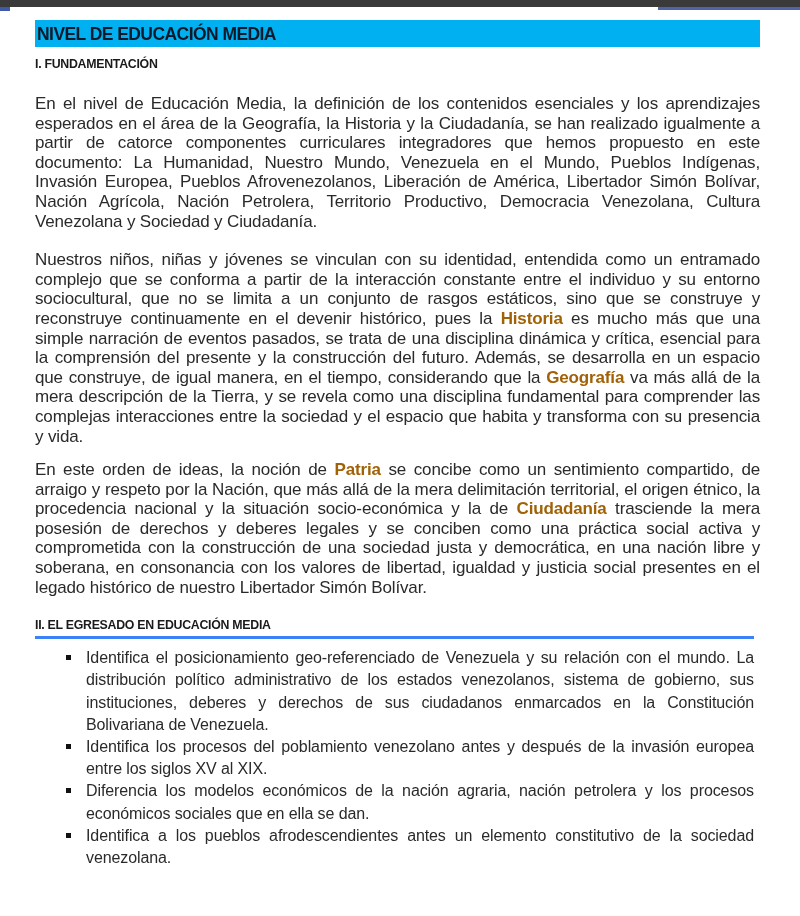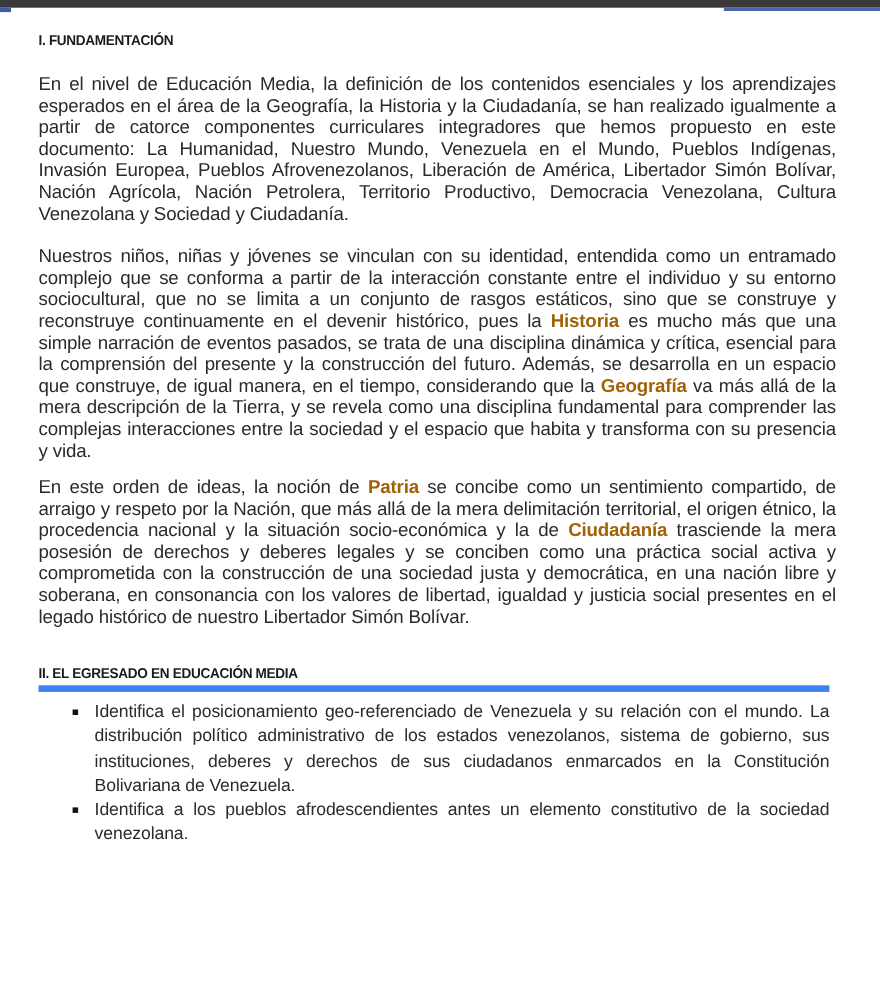--- a/index.html
+++ b/index.html
@@ -71,23 +71,23 @@
       line-height: 19.6px;
       text-align: justify;
       color: #2a2a2a;
       letter-spacing: -0.15px;
     }
     .para b { color: #a16207; }
     .p1 { margin-top: 23px; }
     .p2 { margin-top: 19px; }
     .p3 { margin-top: 14px; }
     .heading2-wrap {
-      margin-top: 34px;
+      margin-top: 20px;
       width: 719px;
-      border-bottom: 6px solid #3b82f6;
+      border-bottom: 3px solid #3b82f6;
       padding-bottom: 4px;
     }
     .heading2-wrap .section-heading { margin-top: 0; }
     .bullets {
       list-style: none;
       margin-top: 8px;
       margin-left: 31px;
       width: 688px;
     }
     .bullets li {
@@ -111,29 +111,34 @@
   </style>
 </head>
 <body>
 
 <div class="top-bar"></div>
 <div class="top-left-accent"></div>
 <div class="top-right-accent"></div>
 
 <div class="page">
 
+  <div class="title-band">
+    <h1>NIVEL DE EDUCACIÓN MEDIA</h1>
+  </div>
 
   <div class="section-heading">I. FUNDAMENTACIÓN</div>
 
   <p class="para p1"><span>En el nivel de Educación Media, la definición de los contenidos esenciales y los aprendizajes esperados en el área de la Geografía, la Historia y la Ciudadanía, se han realizado igualmente a partir de catorce componentes curriculares integradores que hemos propuesto en este documento: La Humanidad, Nuestro Mundo, Venezuela en el Mundo, Pueblos Indígenas, Invasión Europea, Pueblos Afrovenezolanos, Liberación de América, Libertador Simón Bolívar, Nación Agrícola, Nación Petrolera, Territorio Productivo, Democracia Venezolana, Cultura Venezolana y Sociedad y Ciudadanía.</span></p>
   <p class="para p2"><span>Nuestros niños, niñas y jóvenes se vinculan con su identidad, entendida como un entramado complejo que se conforma a partir de la interacción constante entre el individuo y su entorno sociocultural, que no se limita a un conjunto de rasgos estáticos, sino que se construye y reconstruye continuamente en el devenir histórico, pues la </span><b>Historia</b><span> es mucho más que una simple narración de eventos pasados, se trata de una disciplina dinámica y crítica, esencial para la comprensión del presente y la construcción del futuro. Además, se desarrolla en un espacio que construye, de igual manera, en el tiempo, considerando que la </span><b>Geografía</b><span> va más allá de la mera descripción de la Tierra, y se revela como una disciplina fundamental para comprender las complejas interacciones entre la sociedad y el espacio que habita y transforma con su presencia y vida.</span></p>
   <p class="para p3"><span>En este orden de ideas, la noción de </span><b>Patria</b><span> se concibe como un sentimiento compartido, de arraigo y respeto por la Nación, que más allá de la mera delimitación territorial, el origen étnico, la procedencia nacional y la situación socio-económica y la de </span><b>Ciudadanía</b><span> trasciende la mera posesión de derechos y deberes legales y se conciben como una práctica social activa y comprometida con la construcción de una sociedad justa y democrática, en una nación libre y soberana, en consonancia con los valores de libertad, igualdad y justicia social presentes en el legado histórico de nuestro Libertador Simón Bolívar.</span></p>
 
   <div class="heading2-wrap">
     <div class="section-heading">II. EL EGRESADO EN EDUCACIÓN MEDIA</div>
   </div>
 
   <ul class="bullets">
     <li><span class="bullet-mark"></span><span>Identifica el posicionamiento geo-referenciado de Venezuela y su relación con el mundo. La distribución político administrativo de los estados venezolanos, sistema de gobierno, sus instituciones, deberes y derechos de sus ciudadanos enmarcados en la Constitución Bolivariana de Venezuela.</span></li>
+    <li><span class="bullet-mark"></span><span>Identifica los procesos del poblamiento venezolano antes y después de la invasión europea entre los siglos XV al XIX.</span></li>
+    <li><span class="bullet-mark"></span><span>Diferencia los modelos económicos de la nación agraria, nación petrolera y los procesos económicos sociales que en ella se dan.</span></li>
     <li><span class="bullet-mark"></span><span>Identifica a los pueblos afrodescendientes antes un elemento constitutivo de la sociedad venezolana.</span></li>
   </ul>
 
 </div>
 
 </body></html>

